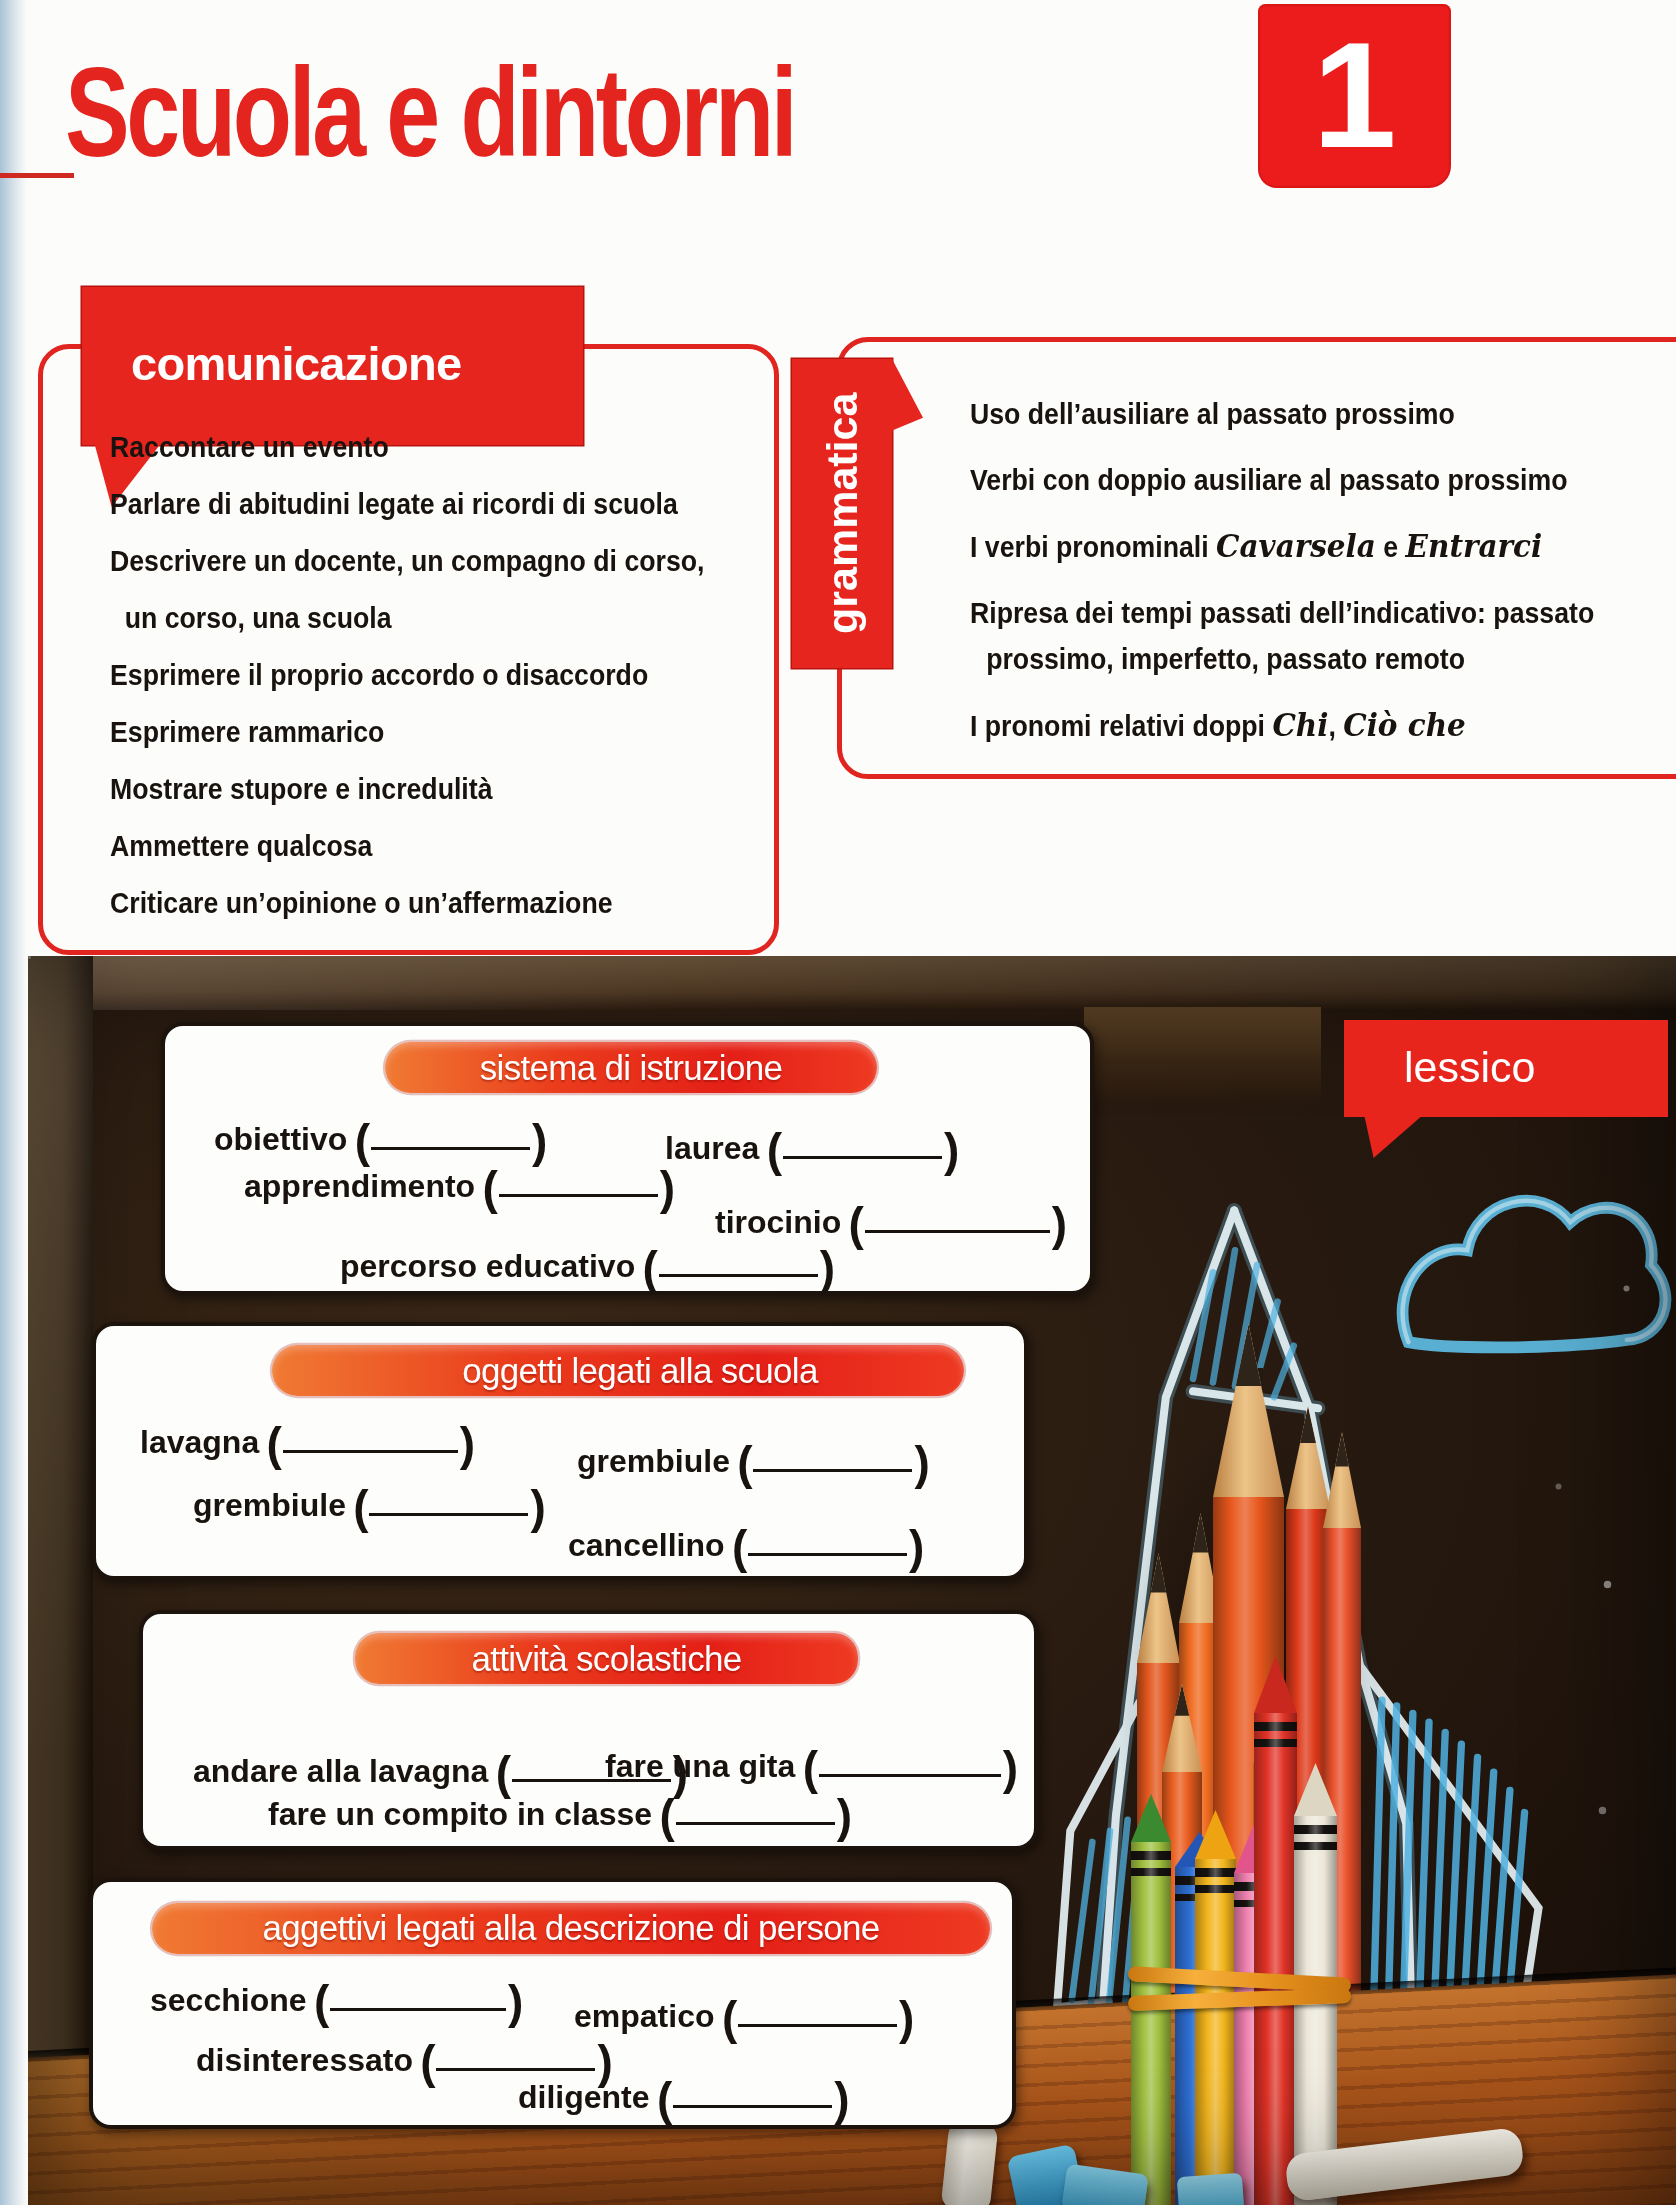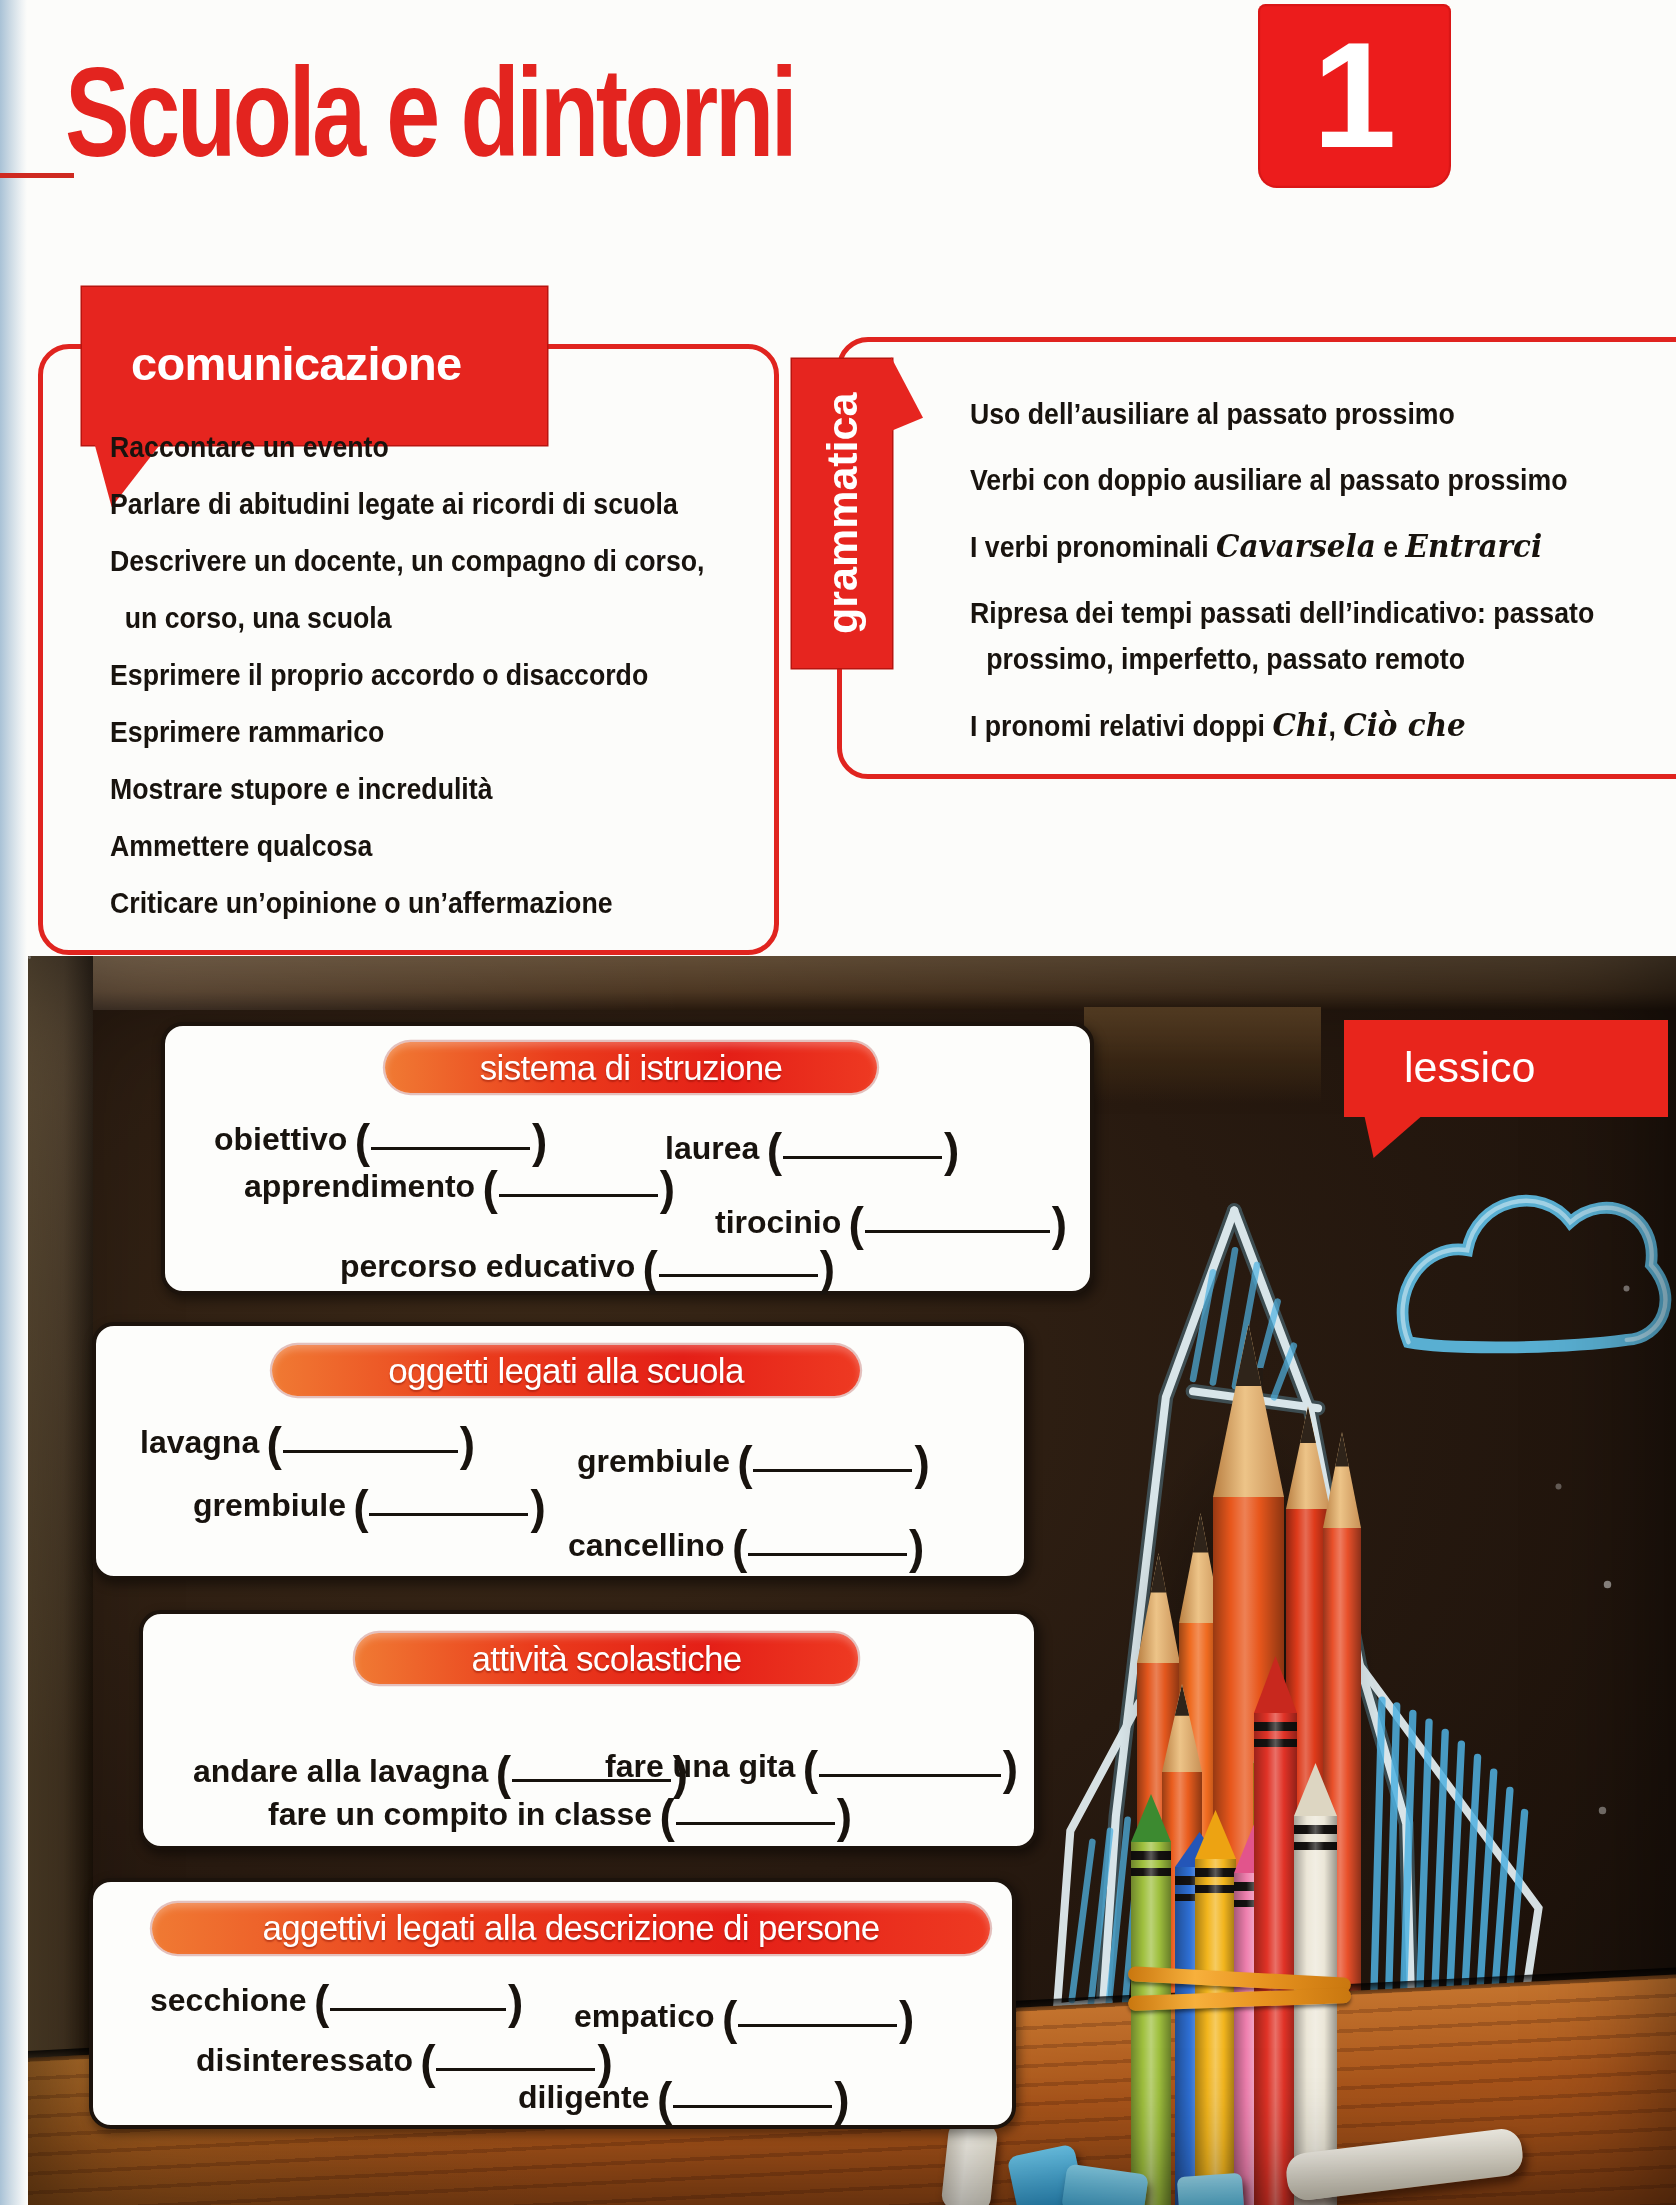--- a/index.html
+++ b/index.html
@@ -15,21 +15,21 @@
   #page-title{position:absolute;left:65px;top:40px;font-size:126px;font-weight:bold;color:#e3241f;
       letter-spacing:-4.4px;transform:scaleX(.77);transform-origin:left top;white-space:nowrap;}
   #unit-box{position:absolute;left:1258px;top:4.4px;width:193px;height:184px;background:#ec1c1c;
       border-radius:7.4px 7.4px 22px 19px;box-shadow:inset 0 0 0 2.2px rgba(140,0,0,.18);}
   #unit-number{position:absolute;width:100%;text-align:center;line-height:182px;font-size:151px;
       font-weight:bold;color:#fff;}
 
   
   #com-box{position:absolute;left:38px;top:344px;width:731px;height:601px;border:5.1px solid #e0241f;
       border-radius:31px;}
-  #com-bubble{position:absolute;left:82px;top:287px;width:465px;height:158px;background:#e6251f;
+  #com-bubble{position:absolute;left:82px;top:287px;width:501px;height:158px;background:#e6251f;
       box-shadow:0 0 0 1.5px #b8140f;}
   #com-bubble-label{position:absolute;left:49px;top:0;line-height:153px;color:#fff;font-size:47px;
       font-weight:bold;letter-spacing:-0.7px;}
   #com-tail{position:absolute;left:94px;top:442px;width:68px;height:65px;background:#e6251f;
       clip-path:polygon(0 0,100% 0,26% 100%);}
   #com-list{position:absolute;left:110px;top:419px;width:720px;transform:scaleX(.92);
       transform-origin:left top;}
   .c-line{font-size:29px;font-weight:bold;line-height:57px;white-space:nowrap;}
   .c-line.cont{padding-left:16px;}
 
@@ -143,21 +143,21 @@
   .p{font-size:46px;font-weight:bold;vertical-align:-7.4px;letter-spacing:-1.5px;}
   .blank{display:inline-block;width:159px;height:31px;border-bottom:3.7px solid #17120d;margin:0 2.2px;}
 
   #box-sistema{left:161px;top:1022px;width:925px;height:265px;}
   #box-sistema .pill{left:220px;top:16px;width:492px;}
   #box-sistema .e0{left:49px;top:88px;}   #box-sistema .e1{left:500px;top:97px;}
   #box-sistema .e2{left:79px;top:135px;}  #box-sistema .e3{left:550px;top:171px;}
   #box-sistema .e4{left:175px;top:215px;}  #box-sistema .e3 .blank{width:185px;}
 
   #box-oggetti{left:92px;top:1322px;width:928px;height:250px;}
-  #box-oggetti .pill{left:176px;top:19px;width:588px;}
+  #box-oggetti .pill{left:176px;top:19px;width:648px;padding-left:44px;}
   #box-oggetti .e0{left:44px;top:91px;}   #box-oggetti .e1{left:481px;top:110px;}
   #box-oggetti .e2{left:97px;top:154px;}  #box-oggetti .e3{left:472px;top:194px;}
   #box-oggetti .e0 .blank{width:175px;}
 
   #box-attivita{left:139px;top:1610px;width:891px;height:232px;}
   #box-attivita .pill{left:212px;top:19px;width:503px;border-radius:24px;}
   #box-attivita .e0{left:462px;top:90px;margin-top:37px;} #box-attivita .e1{left:50px;top:132px;}
   #box-attivita .e2{left:125px;top:175px;} #box-attivita .e0 .blank{width:182px;}
 
   #box-aggettivi{left:89px;top:1878px;width:919px;height:243px;}

